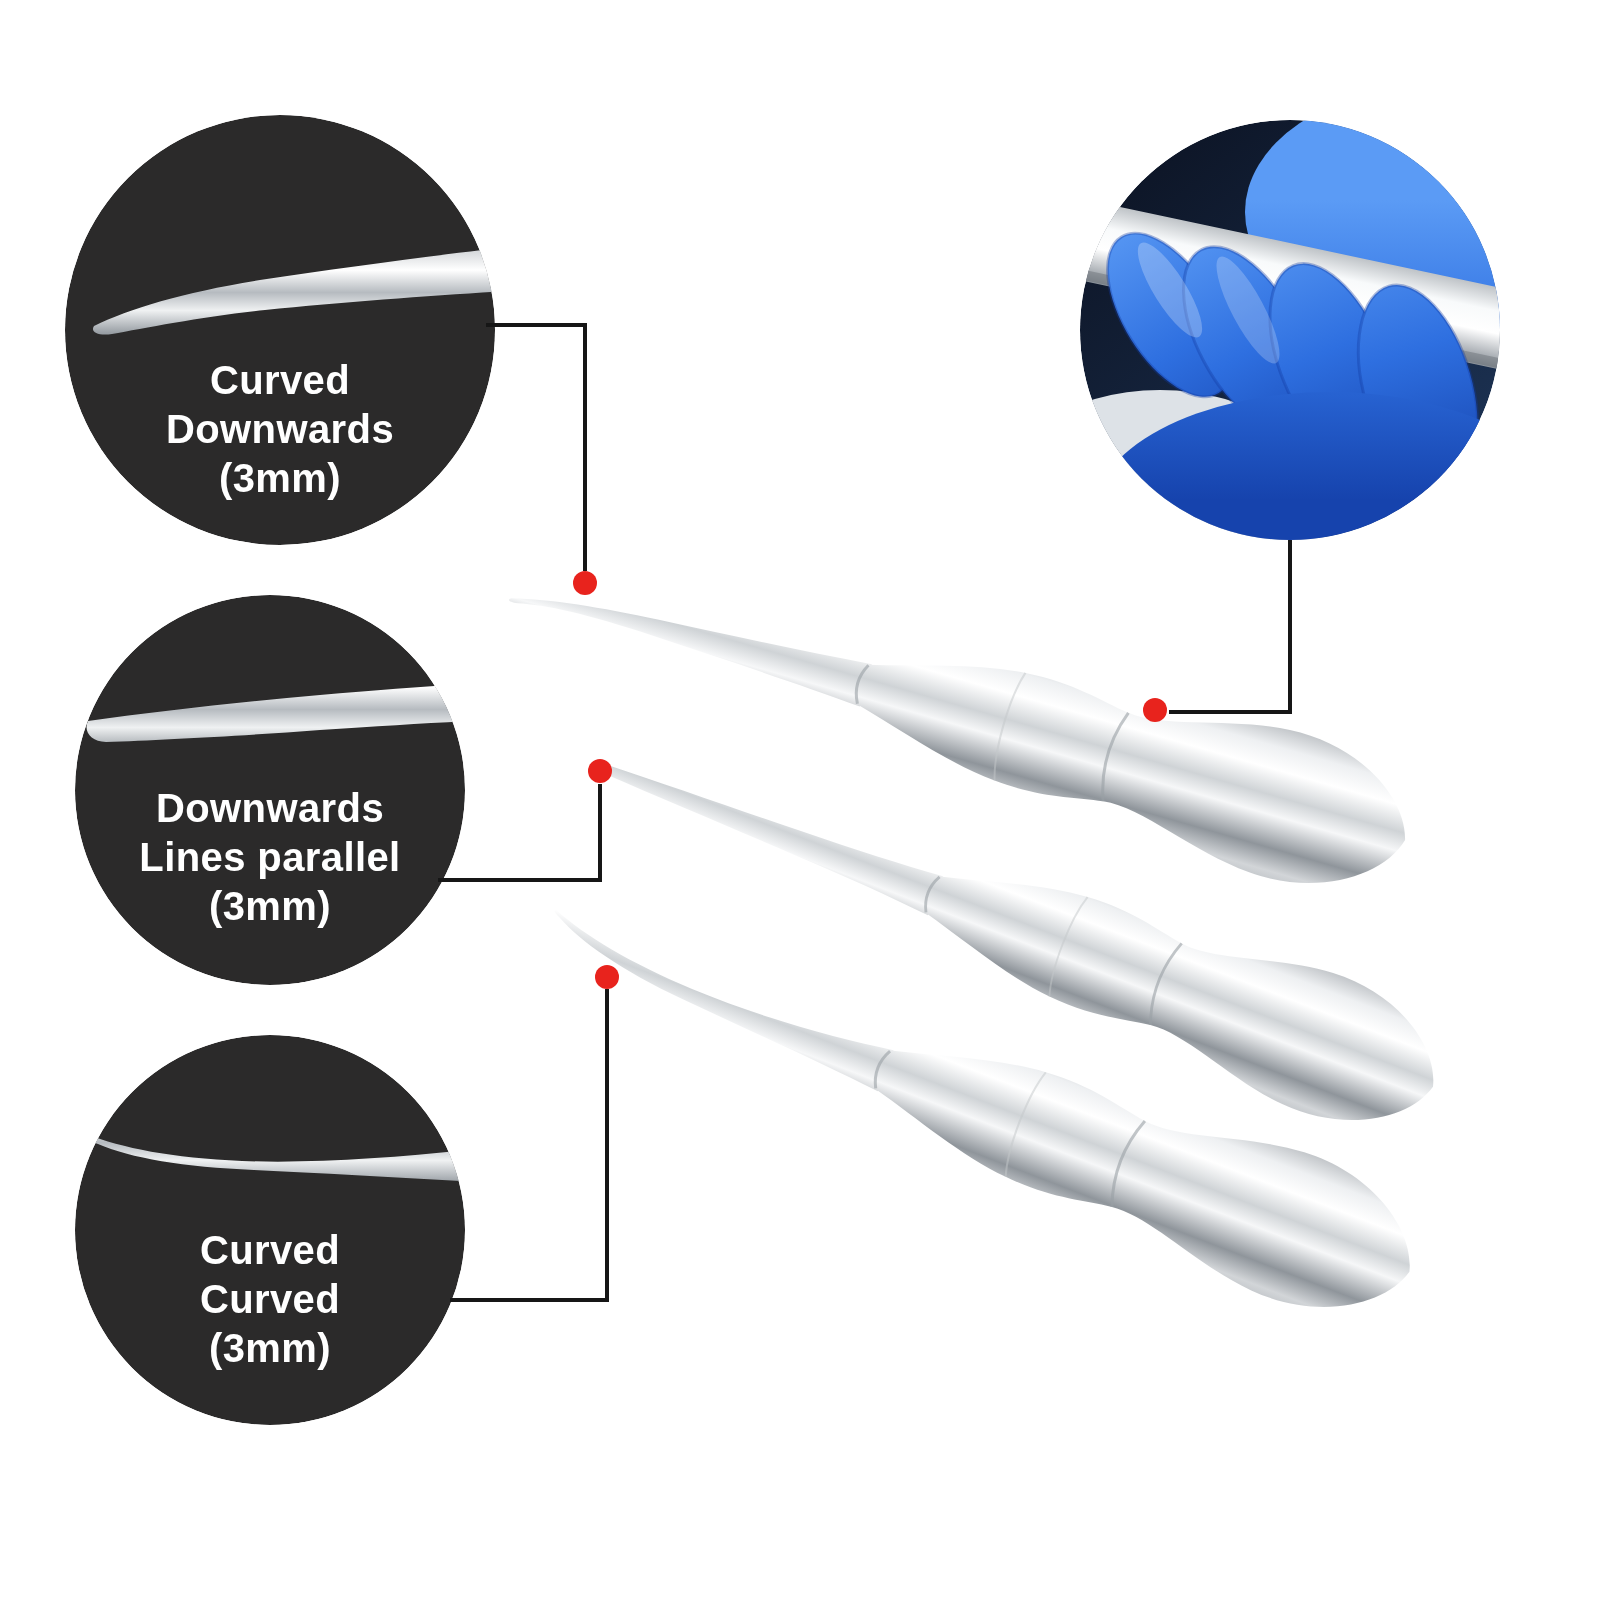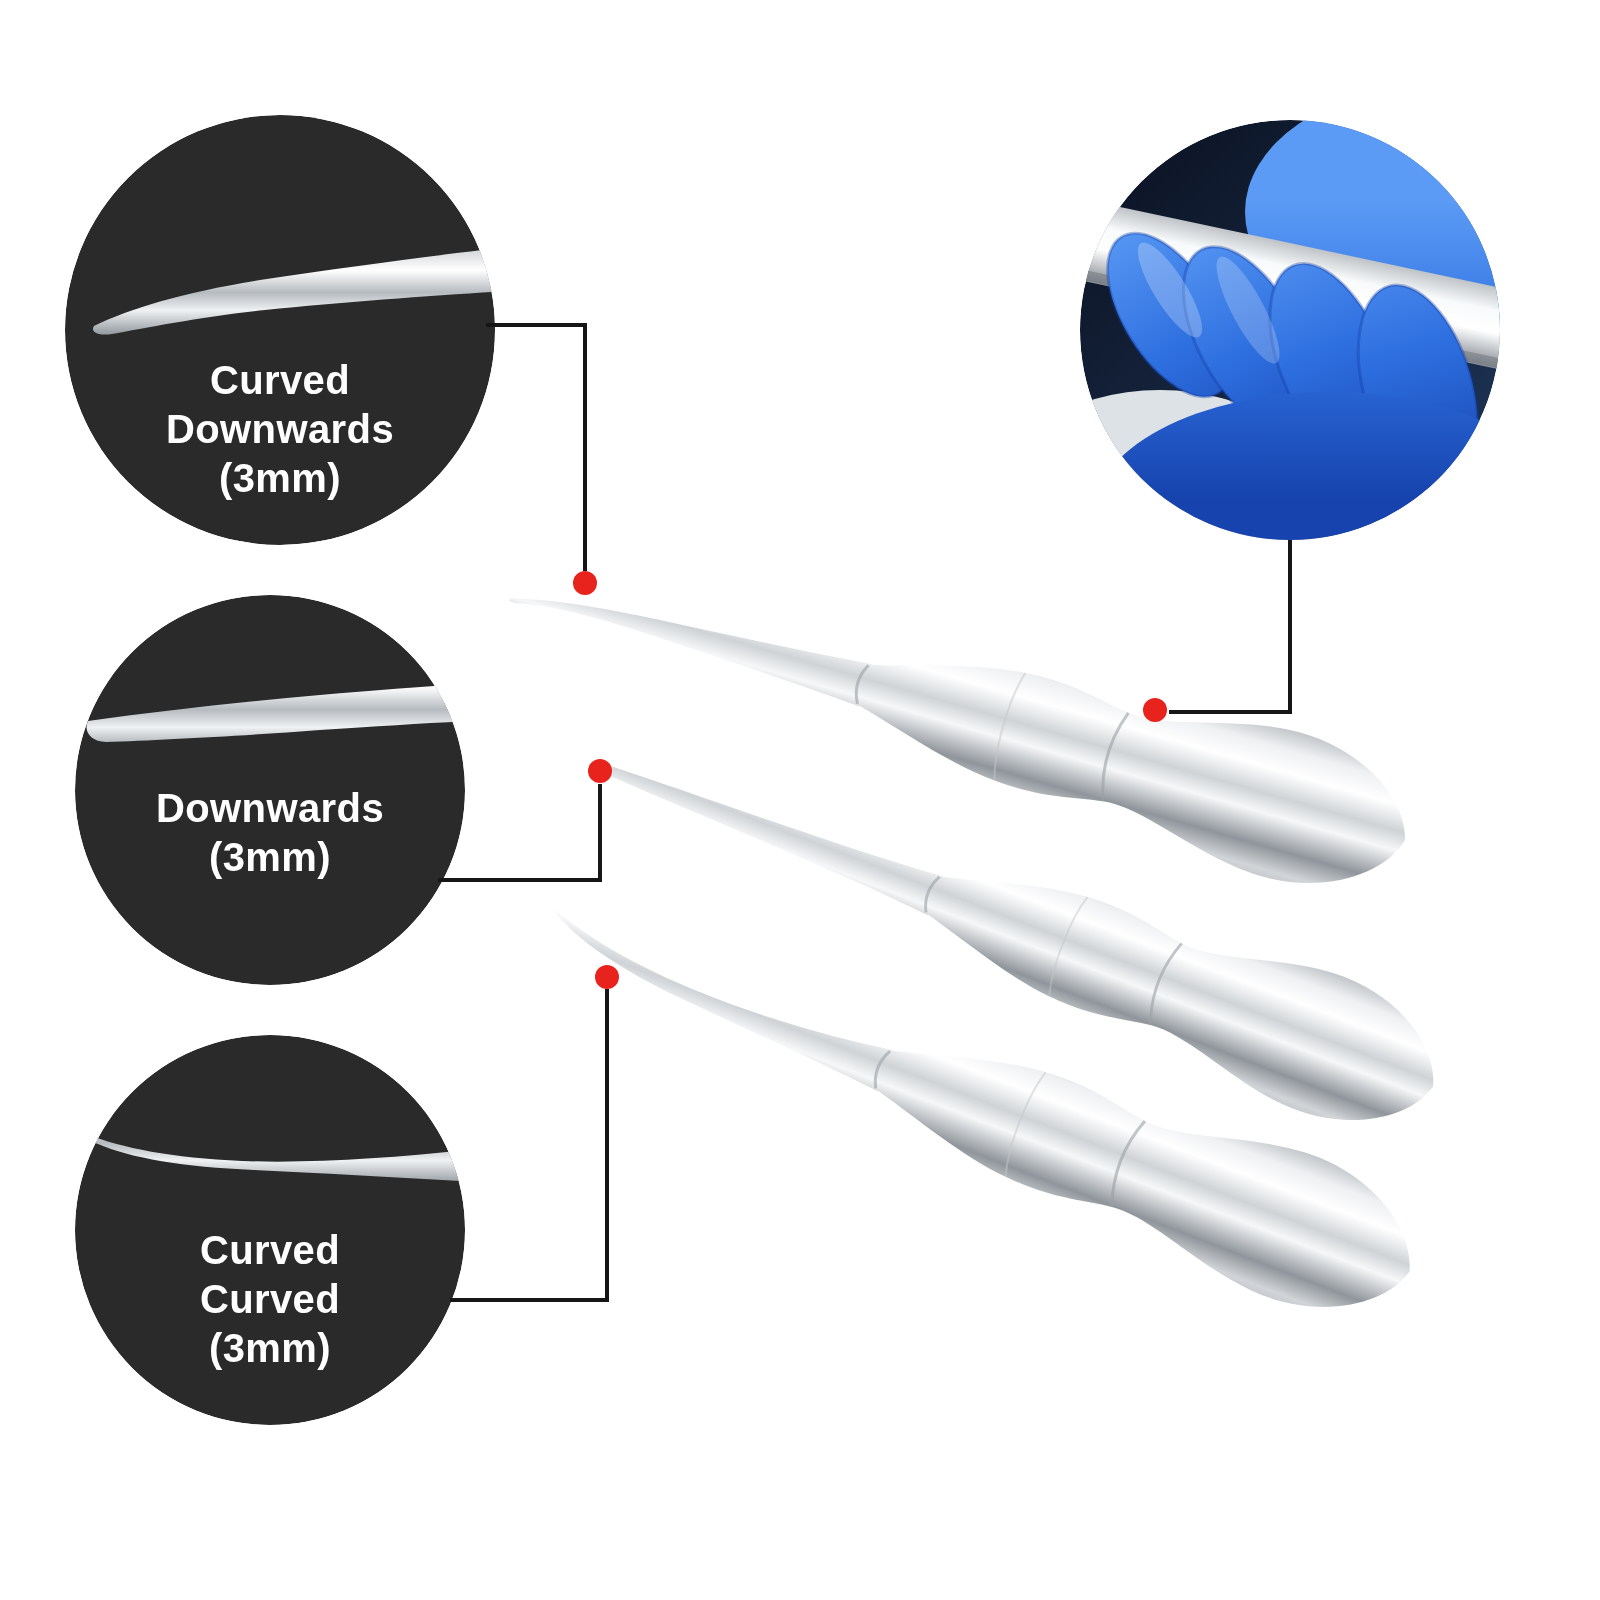--- a/index.html
+++ b/index.html
@@ -157,20 +157,21 @@
     <circle cx="1155" cy="710" r="12" fill="#e8231d"></circle>
   </svg>
 
   <div id="ct1" class="callout-text">
     <div>Curved</div>
     <div>Downwards</div>
     <div>(3mm)</div>
   </div>
   <div id="ct2" class="callout-text">
     <div>Downwards</div>
+    <div>Lines parallel</div>
     <div>(3mm)</div>
   </div>
   <div id="ct3" class="callout-text">
     <div>Curved</div>
     <div>Curved</div>
     <div>(3mm)</div>
   </div>
 
 </div>
 

